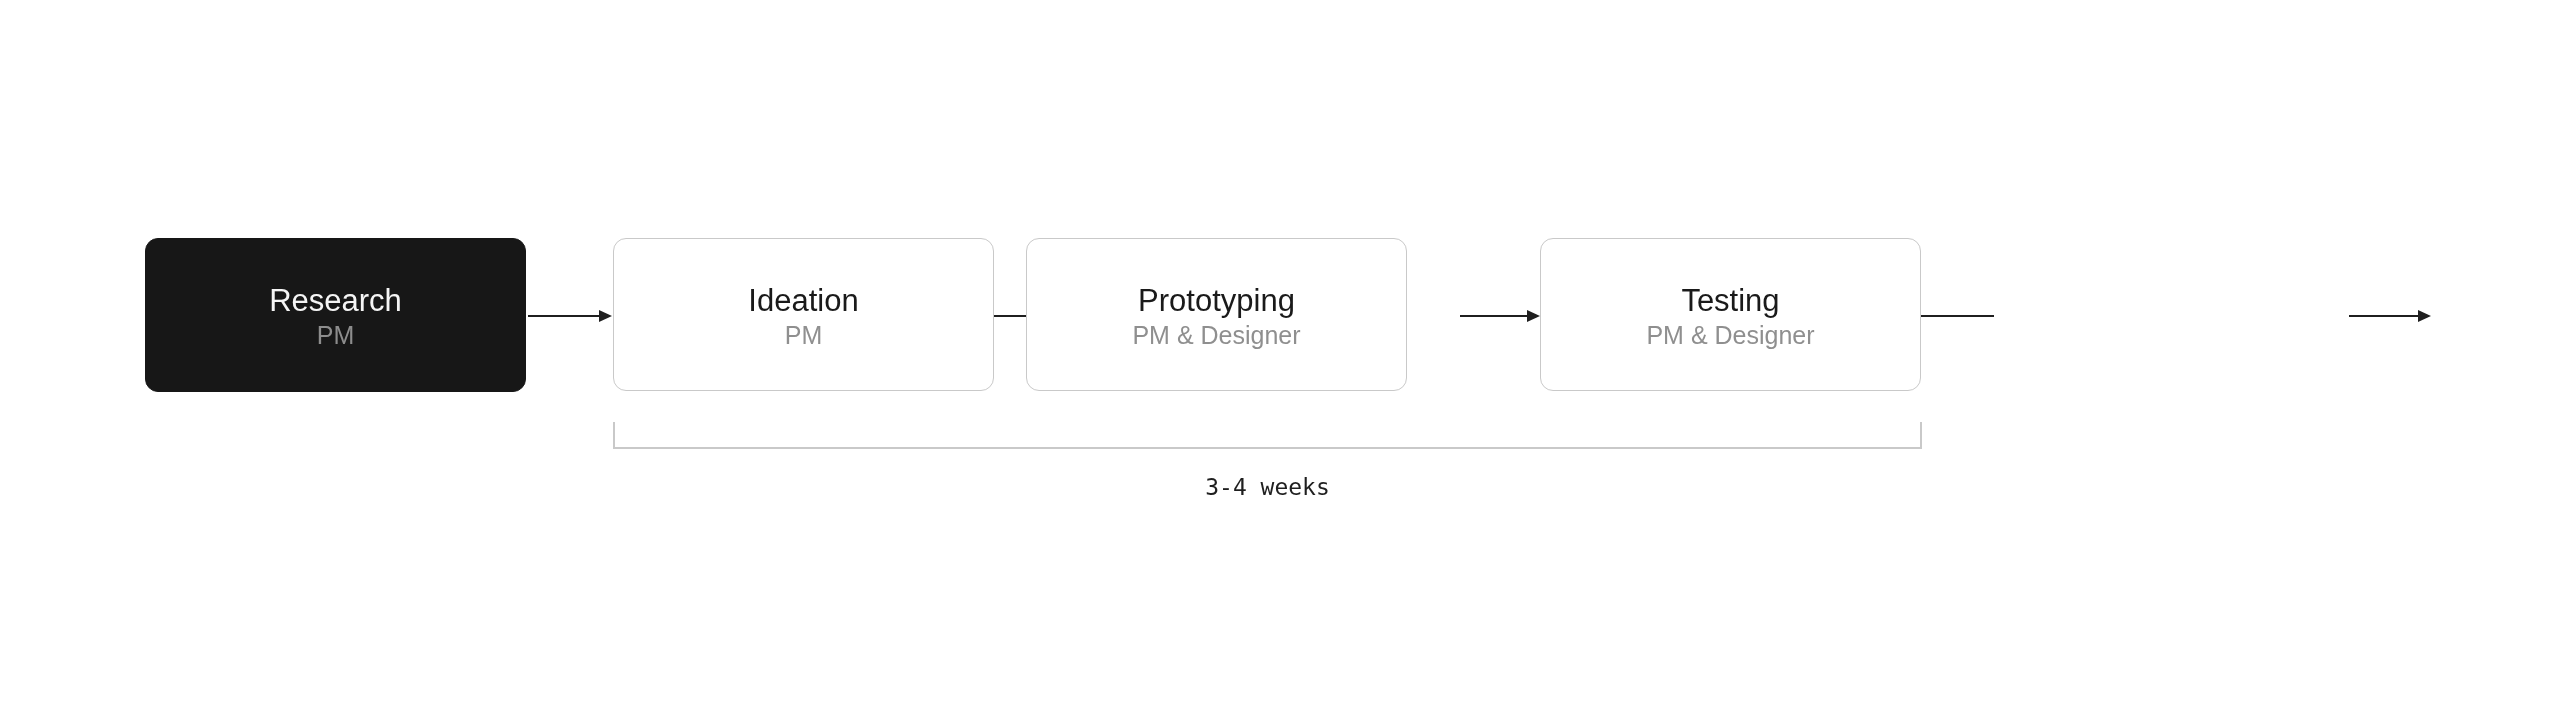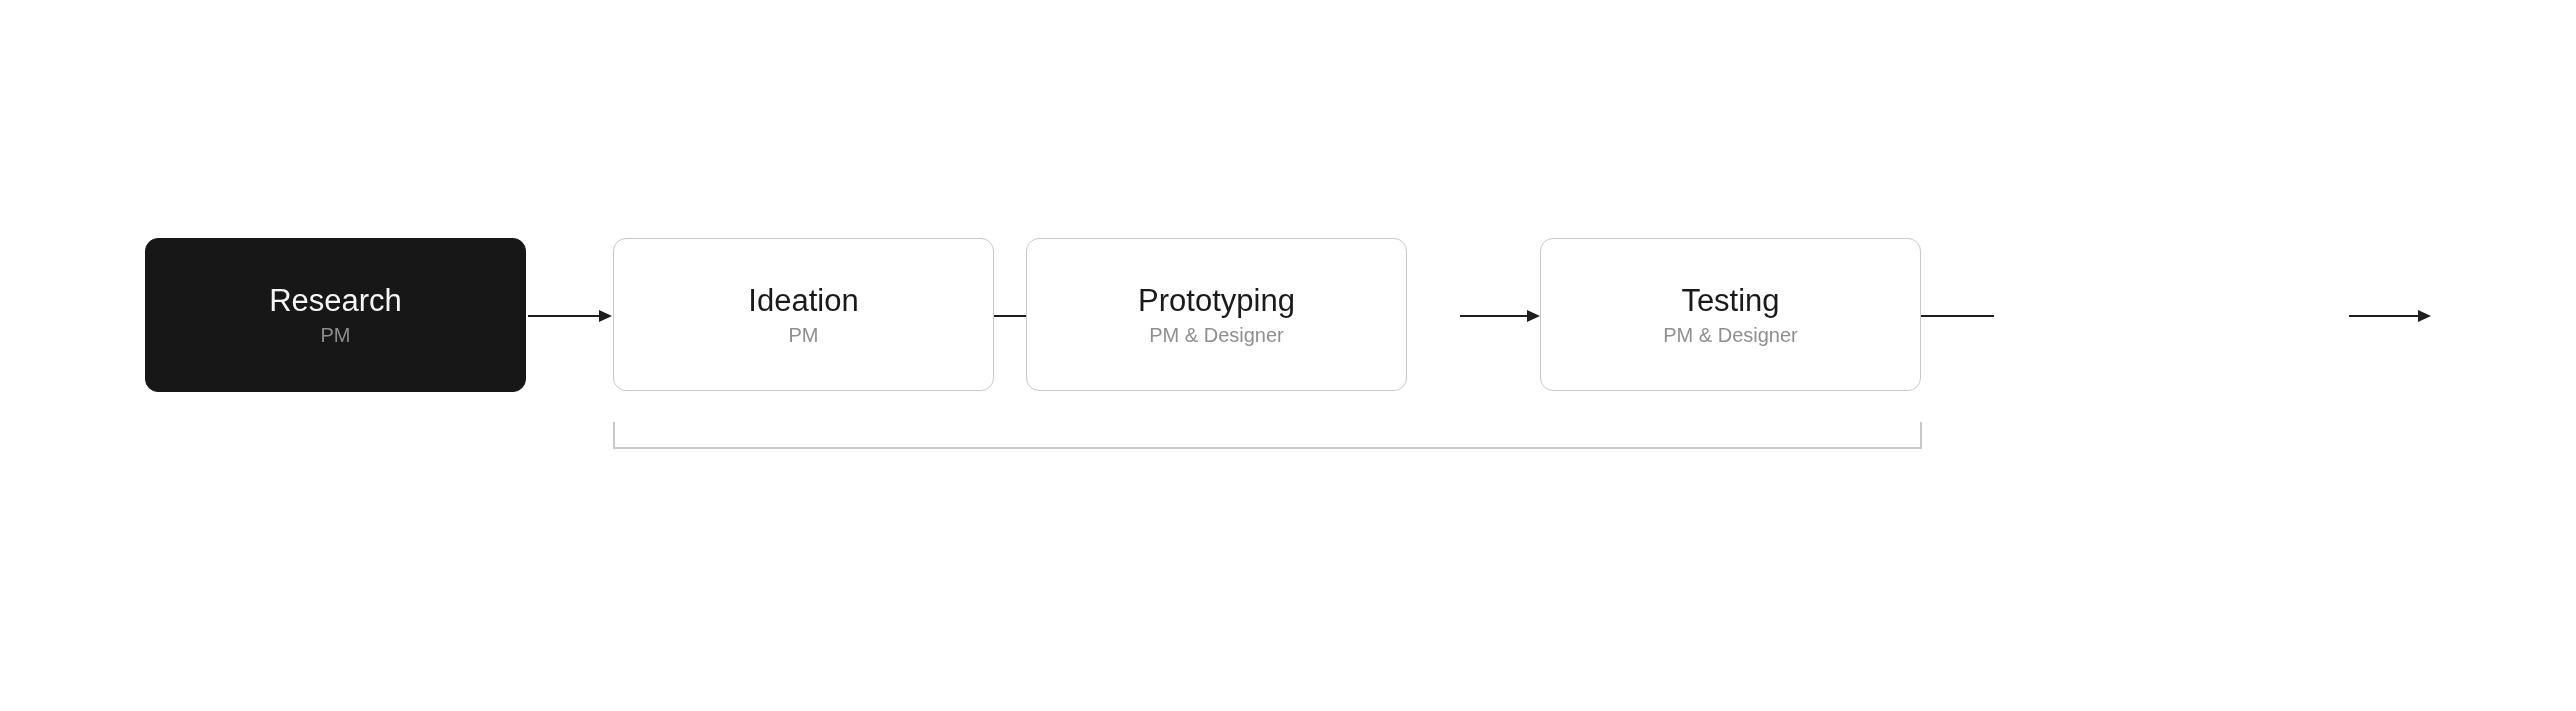--- a/index.html
+++ b/index.html
@@ -50,21 +50,21 @@
   }
   .node-title{
     font-size:31px;
     line-height:37px;
     font-weight:400;
     color:var(--light-title);
     white-space:nowrap;
   }
   .node.dark .node-title{ color:var(--dark-title); }
   .node-subtitle{
-    font-size:20px;
+    font-size:25px;
     line-height:25px;
     color:var(--light-subtitle);
     white-space:nowrap;
   }
   .node.dark .node-subtitle{ color:var(--dark-subtitle); }
 
   .arrow{
     position:absolute;
     top:309px;
     height:14.3px;
@@ -178,15 +178,16 @@
     <span class="shaft"></span>
   </div>
 
 
   <div class="arrow has-head" style="left:2349px;width:82px;">
     <span class="shaft"></span>
     <span class="head"></span>
   </div>
 
   <div class="bracket"></div>
+  <div class="duration-label">3-4 weeks</div>
 
 </div>
 
 
 </body></html>

